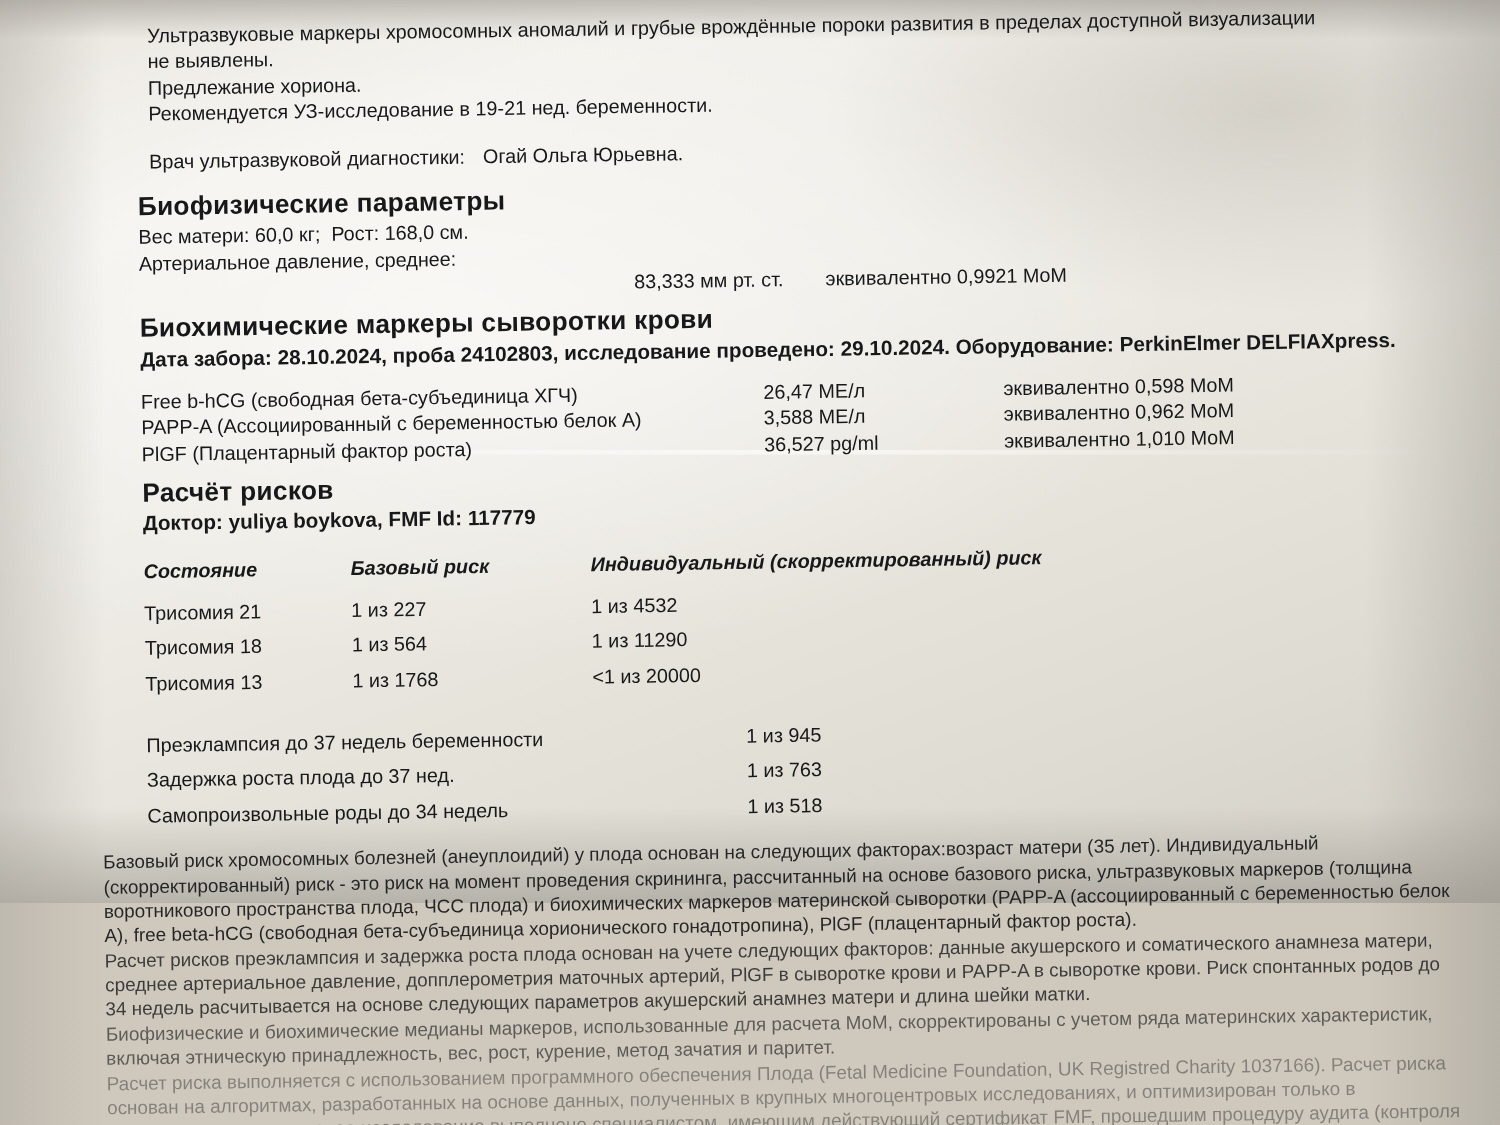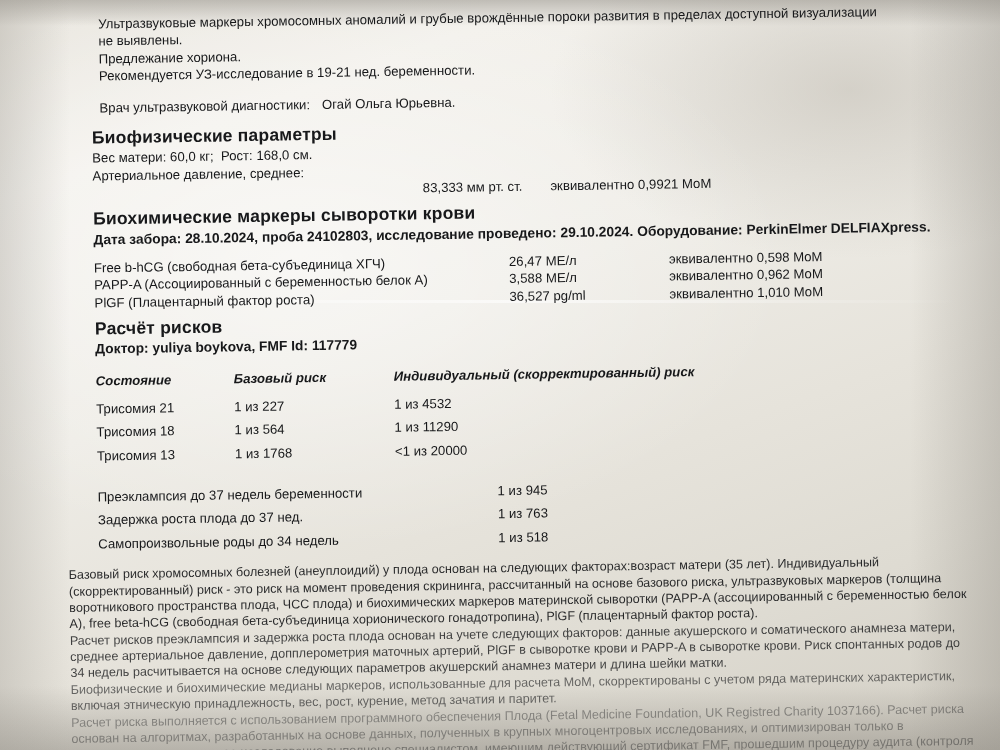--- a/index.html
+++ b/index.html
@@ -12,21 +12,21 @@
     overflow: hidden;
     background: #cfc9bd;
     font-family: "Liberation Sans", sans-serif;
   }
 
   
   #paper {
     position: absolute;
     left: 0; top: 0;
     width: 1000px;
-    height: 750px;
+    height: 602px;
     background:
       radial-gradient(ellipse 70% 55% at 30% 35%, rgba(255,255,255,0.55) 0%, rgba(255,255,255,0.0) 70%),
       radial-gradient(ellipse 40% 30% at 85% 12%, rgba(190,185,175,0.55) 0%, rgba(255,255,255,0) 75%),
       linear-gradient(160deg, #e9e6df 0%, #f3f1ec 18%, #eeece6 42%, #e6e3db 62%, #dedbd2 80%, #d2cec4 100%);
   }
   
   .crease {
     position: absolute;
     pointer-events: none;
   }

